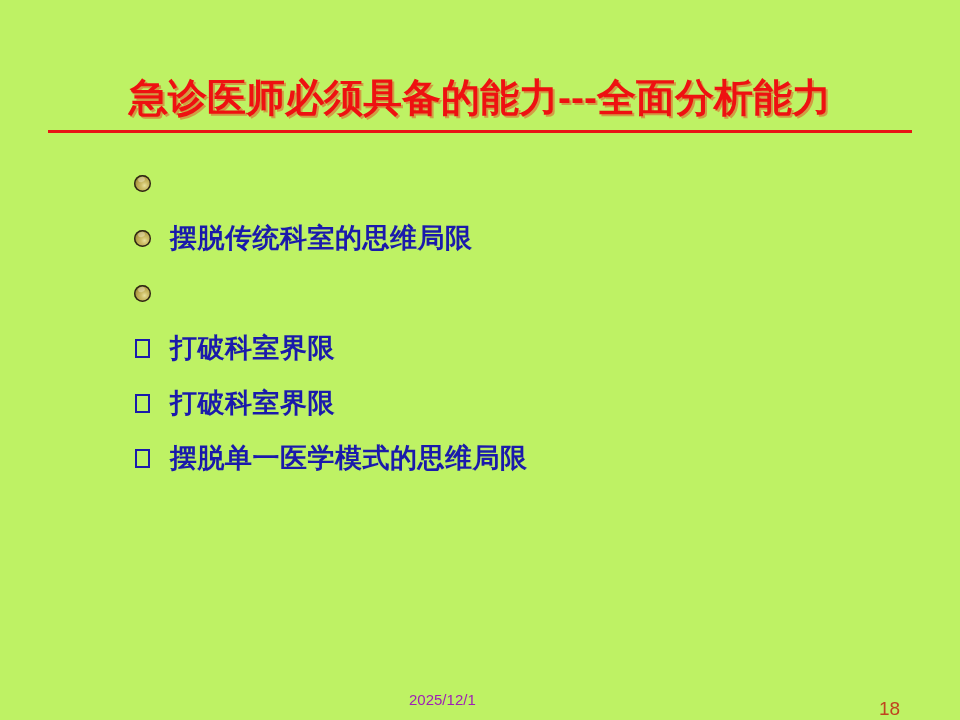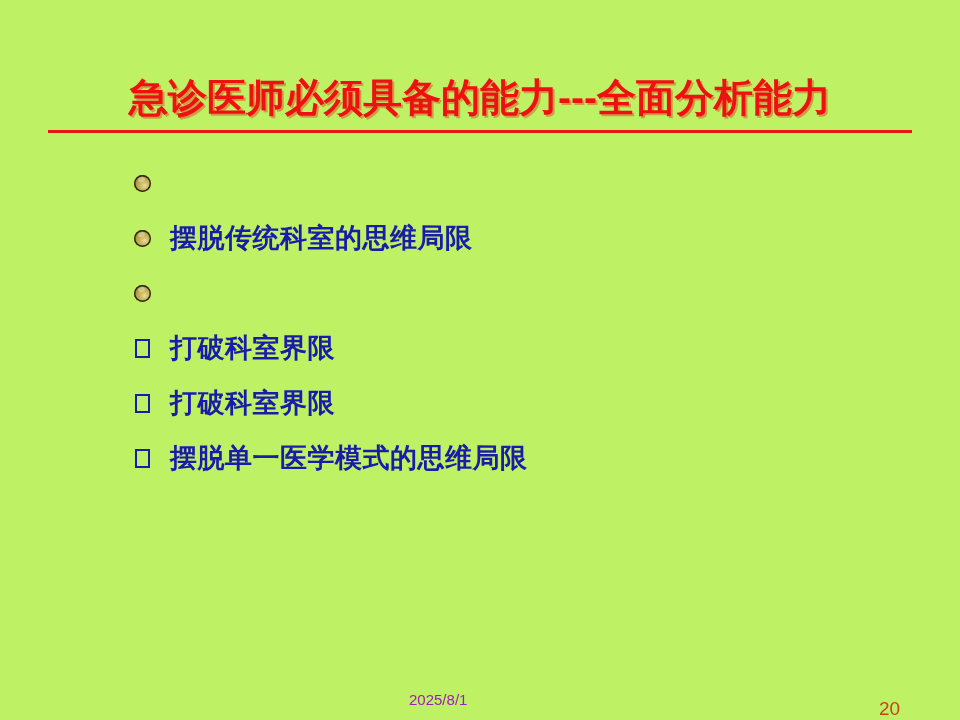--- a/index.html
+++ b/index.html
@@ -182,17 +182,17 @@
 
     <div class="list-item">
       <span class="bullet-cell">
         <span class="bullet-square"></span>
       </span>
       <span class="item-text">摆脱单一医学模式的思维局限</span>
     </div>
 
   </div>
 
-  <div class="footer-date">2025/8/1</div>
+  <div class="footer-date">2025/12/1</div>
 
-  <div class="footer-pagenum">20</div>
+  <div class="footer-pagenum">18</div>
 
 </div>
 
 </body></html>

